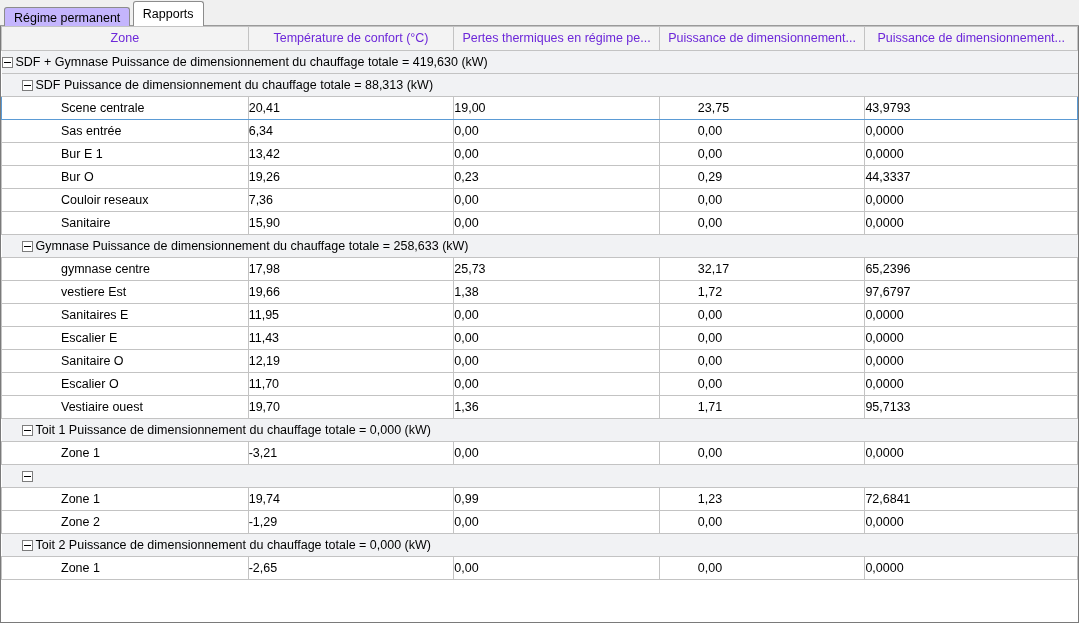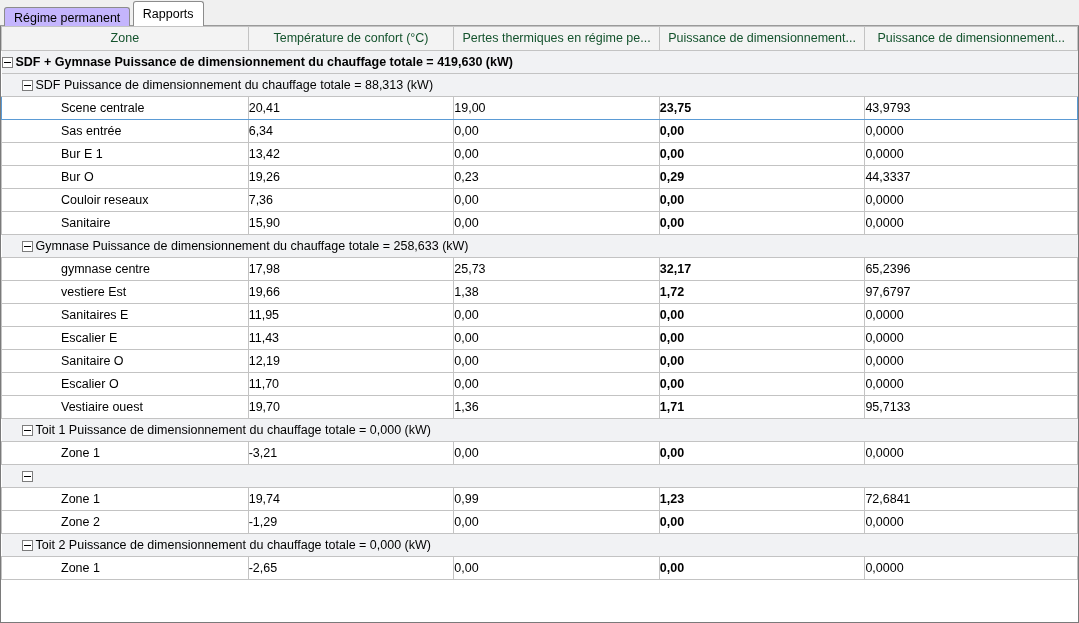--- a/index.html
+++ b/index.html
@@ -77,21 +77,21 @@
     box-sizing: border-box;
     overflow: hidden;
     white-space: nowrap;
   }
   thead th {
     background: #f3f3f3;
     border: 1px solid #b4b4b4;
     border-top: none;
     height: 24px;
     text-align: left;
-    color: #14532d;
+    color: #6d28d9;
   }
   thead th .hdr {
     display: block;
     padding: 0 6px;
     line-height: 23px;
     overflow: hidden;
     text-overflow: clip;
     white-space: nowrap;
     text-align: center;
   }
@@ -132,36 +132,36 @@
     content: "";
     position: absolute;
     left: 1px;
     right: 1px;
     top: 4px;
     height: 1px;
     background: #000000;
   }
 
   
-  .lvl0 { padding-left: 0; font-weight: bold; }
+  .lvl0 { padding-left: 0; }
   .lvl1 { padding-left: 20px; }
 
   
   td.cell {
     padding: 0 5px;
     line-height: 21px;
     background: #ffffff;
   }
   td.cell.firstcol { padding-left: 16px; }
   td.cell.firstcol .txt {
     display: block;
     padding-left: 43px;
     line-height: 21px;
   }
-  td.cell.bold { font-weight: bold; }
+  td.cell.bold { font-weight: normal; padding-left: 38px; }
 
   tr.selected td {
     border-top: 1px solid #5b9bd5;
     border-bottom: 1px solid #5b9bd5;
   }
   tr.selected td:first-child { border-left: 1px solid #5b9bd5; }
   tr.selected td:last-child { border-right: 1px solid #5b9bd5; }
 
   .filler {
     background: #ffffff;

